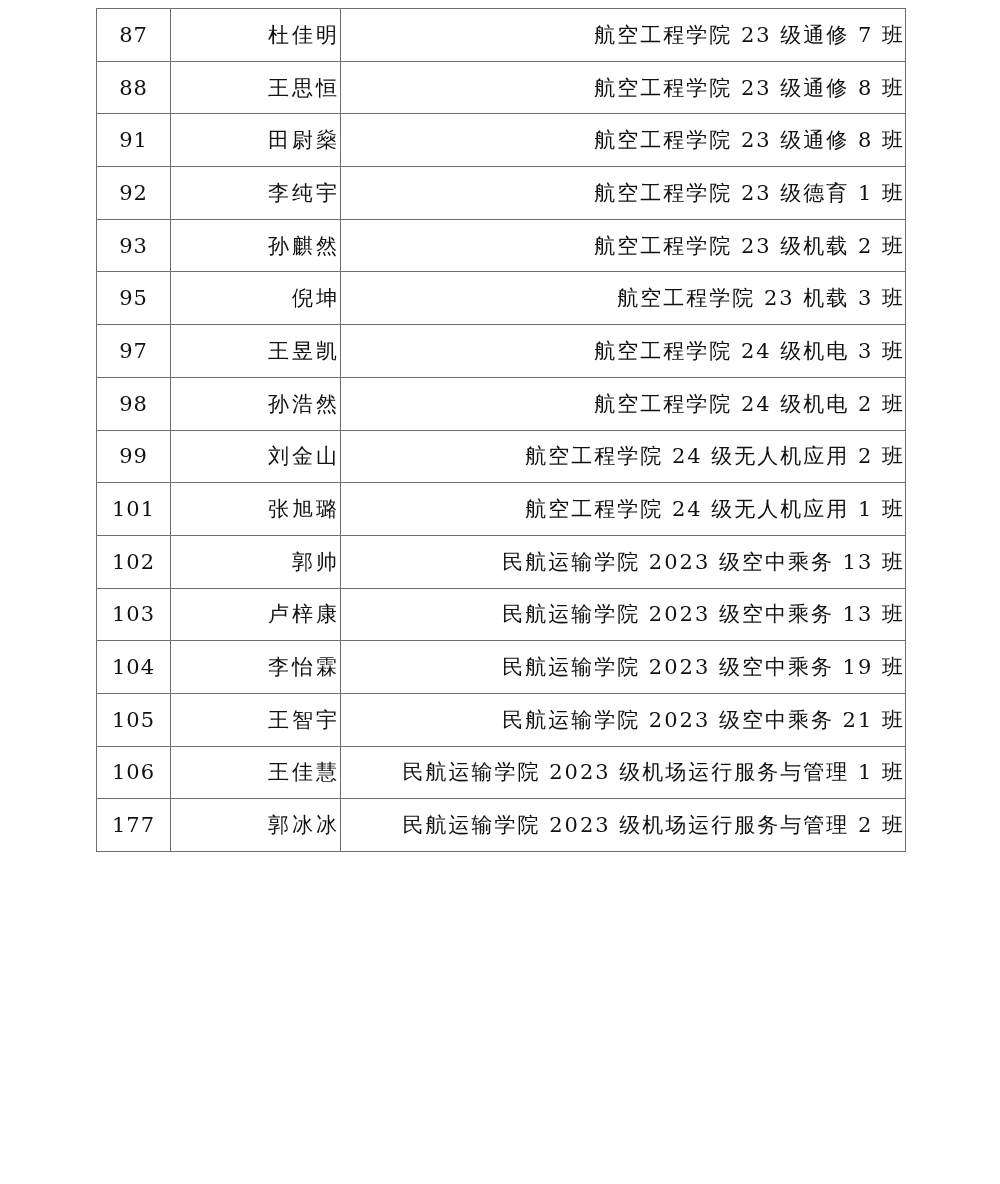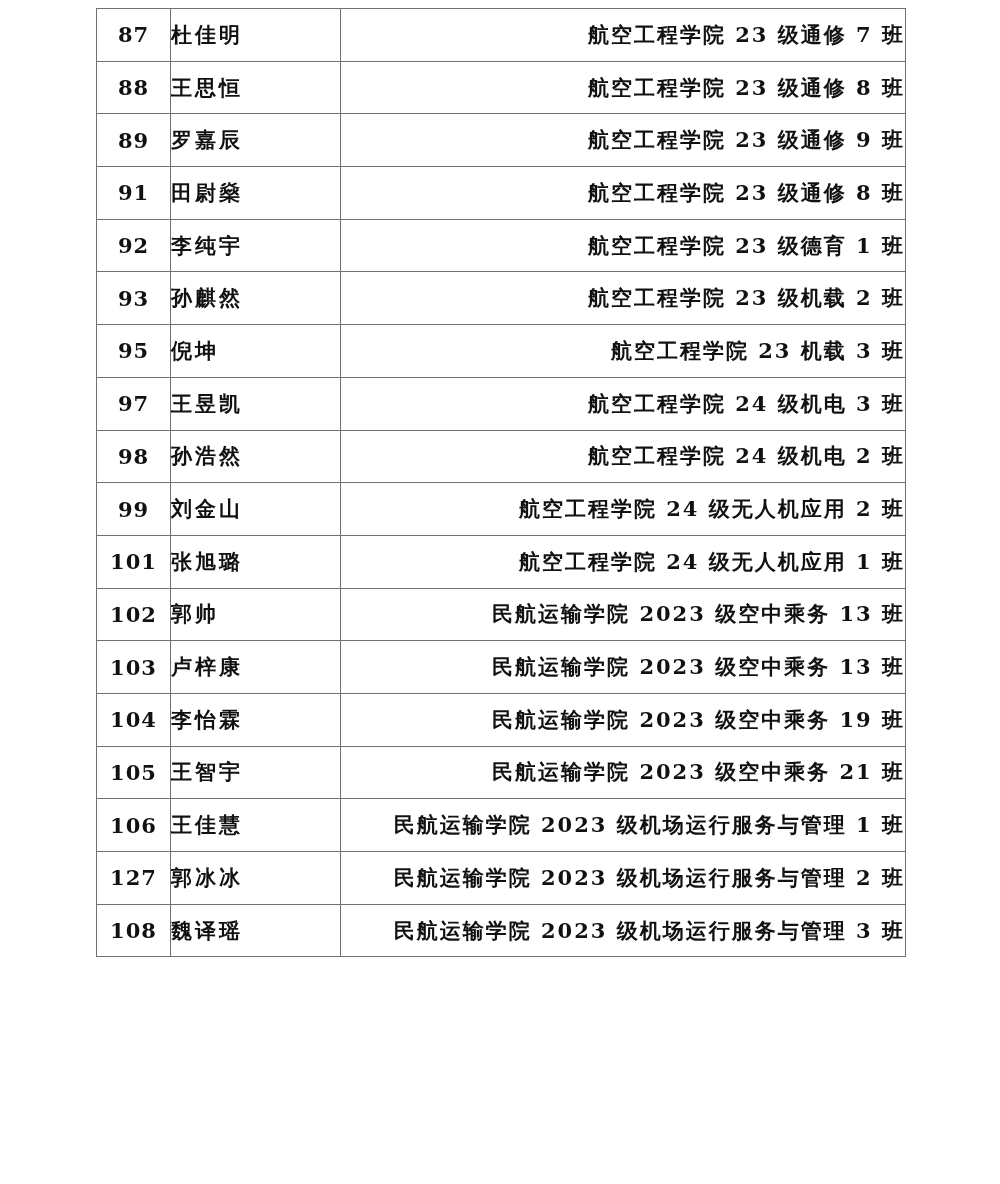--- a/index.html
+++ b/index.html
@@ -2,50 +2,44 @@
 <html><head>
 <meta charset="utf-8">
 <style>
   html, body { margin: 0; padding: 0; background: #ffffff; }
   body { width: 1000px; height: 1184px; position: relative; overflow: hidden; }
   table.roster {
     position: absolute; left: 96px; top: 8px;
     width: 810px; border-collapse: collapse;
     font-family: "DejaVu Serif", "Liberation Serif", serif;
     color: #111;
-    font-weight: bold;
   }
   table.roster td {
     border: 1.5px solid #6f6f6f;
     height: 51.7px; padding: 0;
     font-size: 21px; vertical-align: middle;
   }
   td.col-no { width: 73px; text-align: center; letter-spacing: 1px; }
-  td.col-name { width: 169px; text-align: left; letter-spacing: 3px; }
+  td.col-name { width: 169px; text-align: right; letter-spacing: 3px; }
   td.col-class { text-align: right; padding-left: 9px !important; letter-spacing: 2px; }
 </style>
 </head>
 <body>
 
 <table class="roster">
   <tbody id="roster-body">
       <tr>
         <td class="col-no">87</td>
         <td class="col-name">杜佳明</td>
         <td class="col-class">航空工程学院 23 级通修 7 班</td>
       </tr>
       <tr>
         <td class="col-no">88</td>
         <td class="col-name">王思恒</td>
         <td class="col-class">航空工程学院 23 级通修 8 班</td>
-      </tr>
-      <tr>
-        <td class="col-no">89</td>
-        <td class="col-name">罗嘉辰</td>
-        <td class="col-class">航空工程学院 23 级通修 9 班</td>
       </tr>
       <tr>
         <td class="col-no">91</td>
         <td class="col-name">田尉燊</td>
         <td class="col-class">航空工程学院 23 级通修 8 班</td>
       </tr>
       <tr>
         <td class="col-no">92</td>
         <td class="col-name">李纯宇</td>
         <td class="col-class">航空工程学院 23 级德育 1 班</td>
@@ -99,23 +93,18 @@
         <td class="col-no">105</td>
         <td class="col-name">王智宇</td>
         <td class="col-class">民航运输学院 2023 级空中乘务 21 班</td>
       </tr>
       <tr>
         <td class="col-no">106</td>
         <td class="col-name">王佳慧</td>
         <td class="col-class">民航运输学院 2023 级机场运行服务与管理 1 班</td>
       </tr>
       <tr>
-        <td class="col-no">127</td>
+        <td class="col-no">177</td>
         <td class="col-name">郭冰冰</td>
         <td class="col-class">民航运输学院 2023 级机场运行服务与管理 2 班</td>
-      </tr>
-      <tr>
-        <td class="col-no">108</td>
-        <td class="col-name">魏译瑶</td>
-        <td class="col-class">民航运输学院 2023 级机场运行服务与管理 3 班</td>
       </tr>
     </tbody>
 </table>
 
 </body></html>

